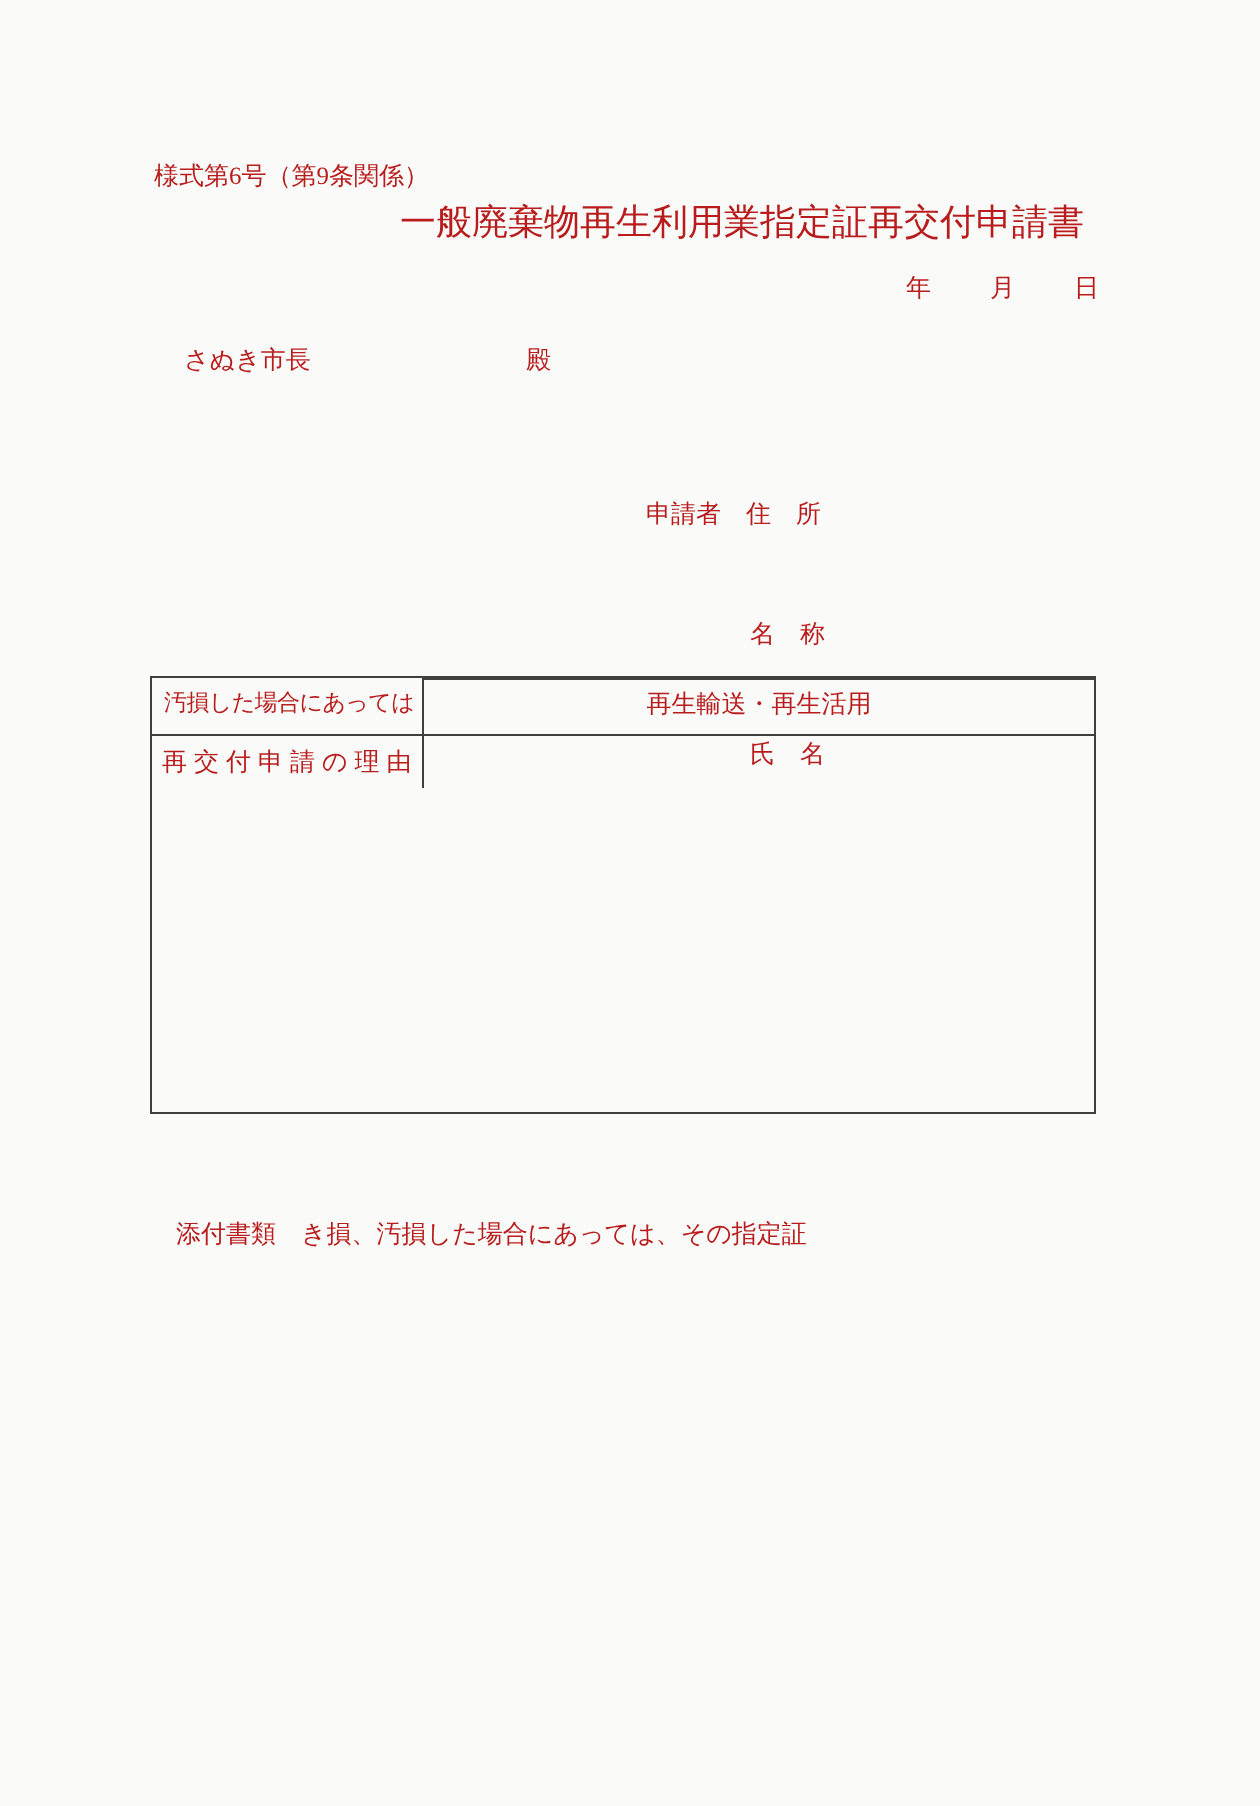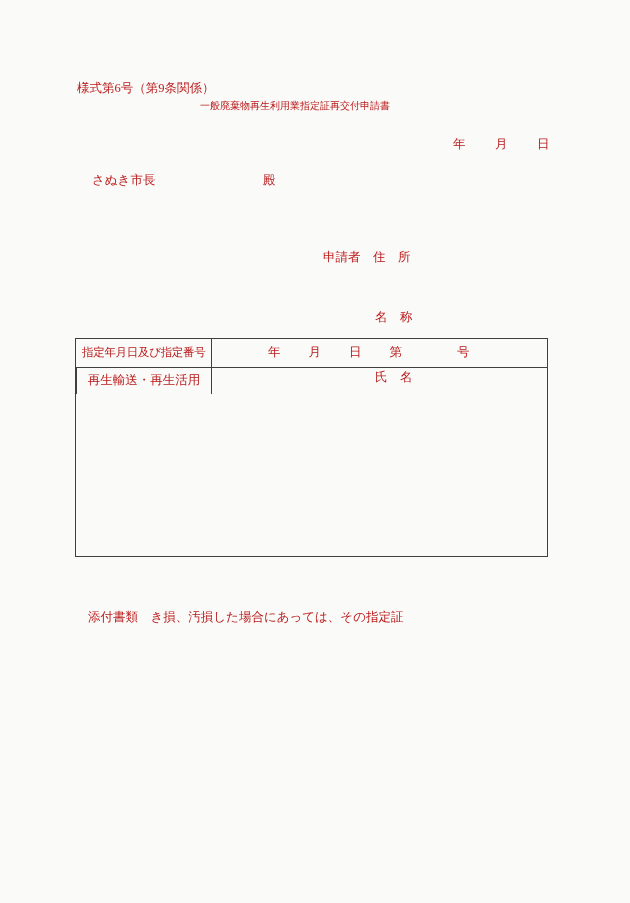--- a/index.html
+++ b/index.html
@@ -13,21 +13,21 @@
     height: 903px;
     background: #fafaf9;
     font-family: "Liberation Serif", "DejaVu Serif", serif;
     color: #b91c1c;
     font-size: 12.5px;
     overflow: hidden;
   }
   .abs { position: absolute; white-space: pre; }
 
   .form-number   { left: 77px;  top: 80px; }
-  .doc-title     { left: 200px; top: 99px; font-size: 10px; }
+  .doc-title     { left: 200px; top: 99px; font-size: 18px; }
   .date-line     { left: 453px; top: 136px; letter-spacing: 1.5px; }
 
   .addressee-row { left: 0; top: 172px; width: 100%; height: 18px; }
   .addressee-name      { position: absolute; left: 92px;  top: 0; white-space: pre; }
   .addressee-honorific { position: absolute; left: 263px; top: 0; white-space: pre; }
 
   .applicant     { left: 323px; top: 207px; line-height: 20px; }
   .applicant div { white-space: pre; }
   .applicant .indent { margin-left: 52px; }
 
@@ -104,24 +104,24 @@
 
   <div class="abs applicant">
     <div>申請者　住　所</div>
     <div class="indent">名　称</div>
     <div class="indent">氏　名</div>
   </div>
 
 
   <div class="abs form-table">
 
-    <div class="cell c-label-1">指定年月日及び指定番号</div>
-    <div class="cell vcol c-value-1">年　　月　　日　　第　　　　号</div>
+    <div class="cell c-label-1">汚損した場合にあっては</div>
 
     <div class="cell vcol hrow c-value-2">再生輸送・再生活用</div>
 
+    <div class="cell hrow c-label-3">再交付申請の理由</div>
     <div class="cell vcol hrow c-value-3"></div>
 
   </div>
 
   <div class="abs attachment-note">添付書類　き損、汚損した場合にあっては、その指定証</div>
 
 </div>
 
 </body></html>

